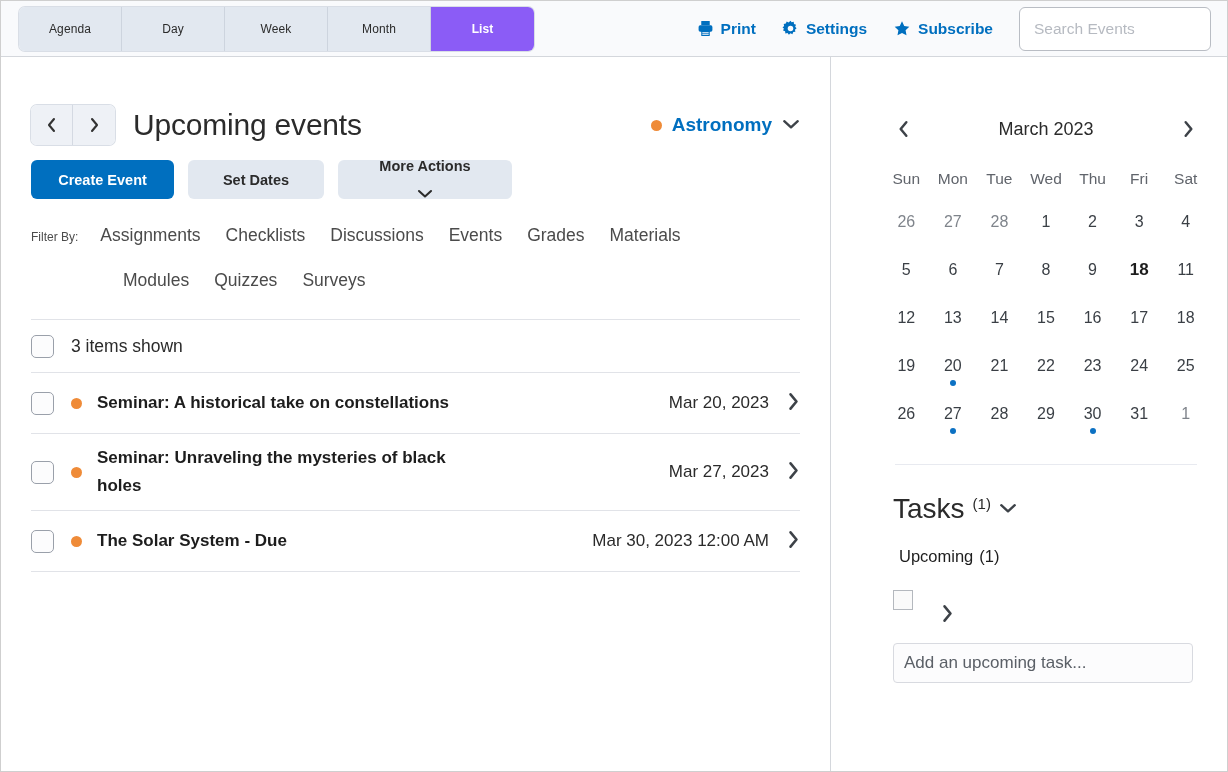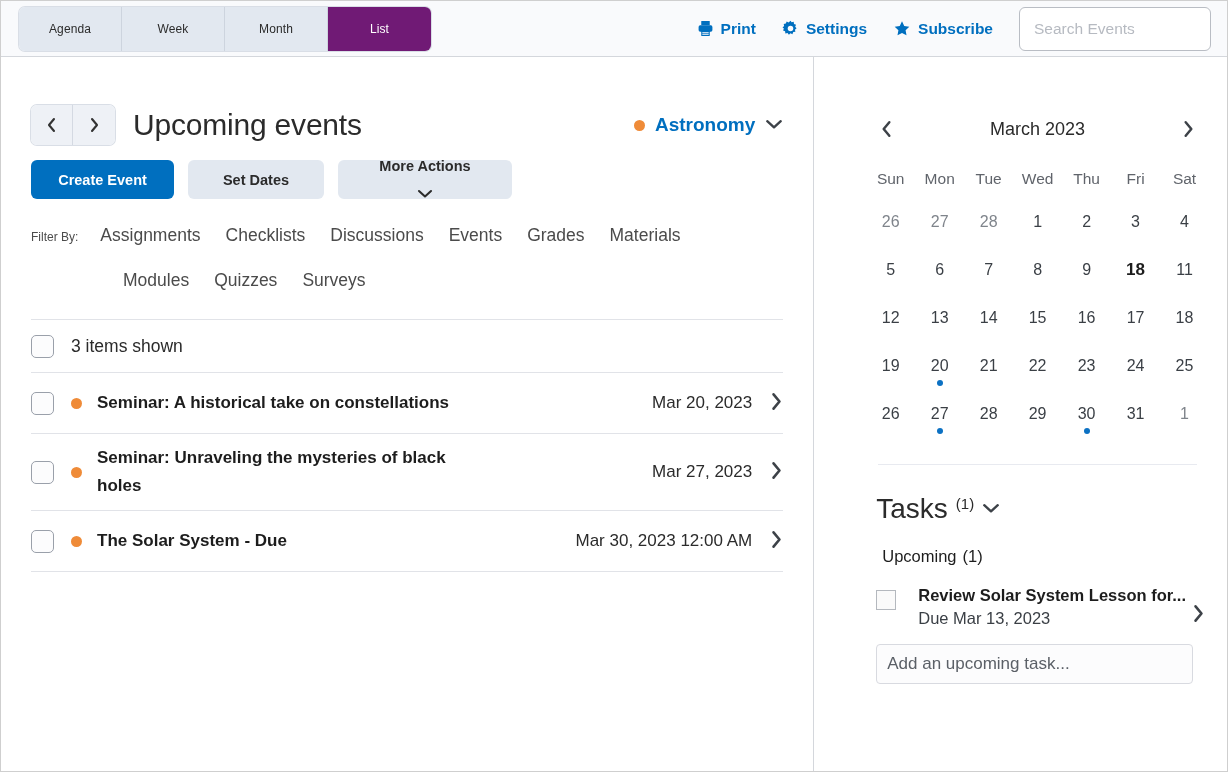--- a/index.html
+++ b/index.html
@@ -38,23 +38,23 @@
     background: #e2e8f0;
     border-right: 1px solid #cdd4de;
     color: #2b2b2b;
     font-size: 12px;
     display: flex; align-items: center; justify-content: center;
     cursor: pointer;
     letter-spacing: .1px;
   }
   .viewtab:last-child { border-right: none; }
   .viewtab.active {
-    background: #701a75;
+    background: #8b5cf6;
     color: #ffffff;
-    font-weight: normal;
+    font-weight: bold;
   }
 
   .tb-actions {
     display: flex;
     align-items: center;
     margin-left: auto;
     margin-right: 16px;
     gap: 26px;
   }
   .tb-link {
@@ -312,20 +312,21 @@
   .task-input input::placeholder { color: #5b6067; }
 </style>
 </head>
 <body>
 
 <div id="app">
 
   <div class="toolbar">
     <div class="viewtabs">
         <div class="viewtab">Agenda</div>
+        <div class="viewtab">Day</div>
         <div class="viewtab">Week</div>
         <div class="viewtab">Month</div>
         <div class="viewtab active">List</div>
       </div>
 
     <div class="tb-actions">
       <div class="tb-link">
         <span>
           <svg width="17" height="17" viewBox="0 0 16 16" fill="#006fbf">
             <rect x="4" y="1" width="8" height="4" rx="0.5"></rect>
@@ -610,24 +611,20 @@
         </span>
       </div>
 
       <div class="tasks-sub">
         <span>Upcoming</span><span>(1)</span>
       </div>
 
       <div id="task-rows">
           <div class="task-row">
             <div class="task-cb"></div>
-            <div class="task-body">
-              <div class="task-title">Review Solar System Lesson for...</div>
-              <div class="task-due">Due Mar 13, 2023</div>
-            </div>
             <span class="task-chev"><svg width="13" height="19" viewBox="0 0 10 16" fill="none" stroke="currentColor" stroke-width="2.2" stroke-linecap="round" stroke-linejoin="round">
                 <path d="M2.5 2l5 6-5 6"></path>
               </svg></span>
           </div>
         </div>
 
       <div class="task-input">
         <input type="text" placeholder="Add an upcoming task..." style="">
       </div>
     </div>

